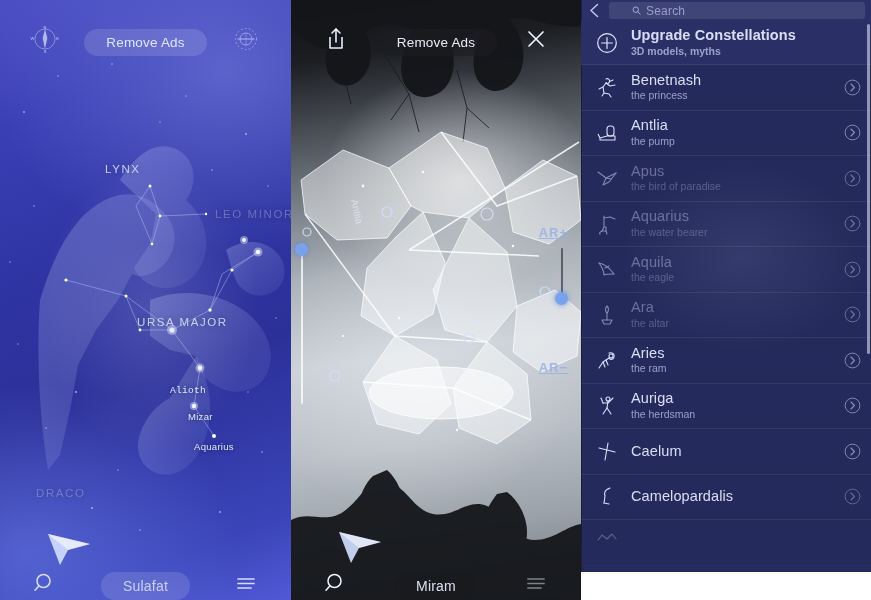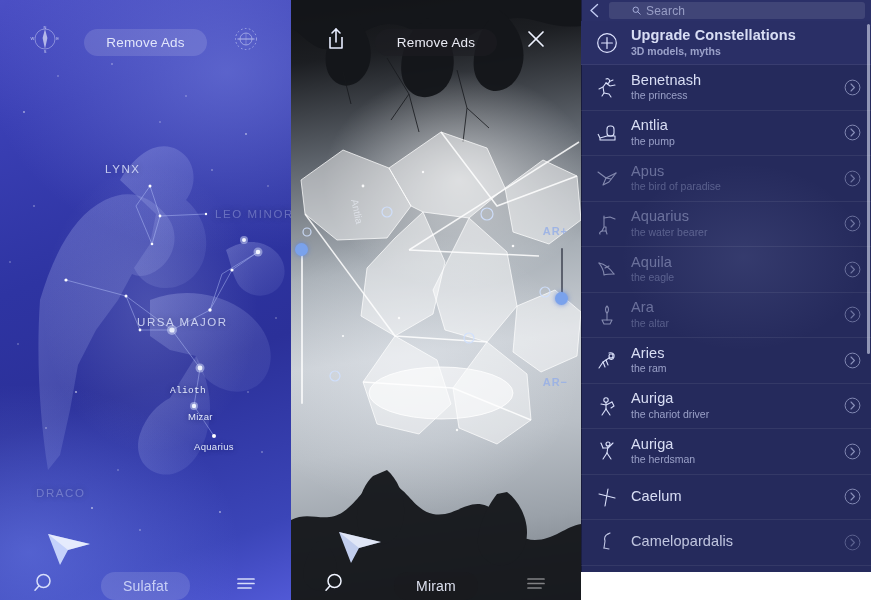--- a/index.html
+++ b/index.html
@@ -65,22 +65,22 @@
     position:relative; width:290px; height:600px; overflow:hidden;
     background:linear-gradient(172deg,#101114 0%,#1c1e22 10%,#5e646c 26%,#a9b0b7 44%,#c9ced4 58%,#b9bfc6 72%,#9aa1a9 86%,#6d747c 100%);
   }
   .ar-sky {
     position:absolute; left:0; right:0; top:0; height:600px;
     background:
       radial-gradient(ellipse 200px 160px at 58% 30%, rgba(255,255,255,.55), rgba(255,255,255,0) 68%),
       radial-gradient(ellipse 240px 200px at 42% 62%, rgba(240,244,250,.40), rgba(240,244,250,0) 70%);
   }
   .ar-label {
-    position:absolute; color:rgba(150,175,230,.85); font-size:11px;
-    letter-spacing:1px; font-weight:600;
+    position:absolute; color:rgba(150,175,230,.85); font-size:13px;
+    letter-spacing:1px; font-weight:600;text-decoration:underline;
   }
   .ar-slider-track { position:absolute; width:2px; background:rgba(20,24,40,.55); border-radius:2px; }
   .ar-slider-track.light { background:rgba(255,255,255,.75); }
   .ar-slider-knob {
     position:absolute; width:13px; height:13px; border-radius:50%;
     background:#7aa2ec; box-shadow:0 0 5px rgba(90,130,220,.8);
   }
 
   
   .panel-list {
@@ -345,21 +345,21 @@
 
       <text x="60" y="200" fill="#f2f6ff" fill-opacity=".55" font-size="10" transform="rotate(78 60 200)" font-family="'Liberation Sans',sans-serif">Antlia</text>
     </svg>
 
     <div class="ar-slider-track light" style="left:10px;top:248px;height:156px;"></div>
     <div class="ar-slider-knob" style="left:4px;top:243px;"></div>
 
     <div class="ar-label" style="right:13px;top:225px;">AR+</div>
     <div class="ar-slider-track" style="right:18px;top:248px;height:56px;"></div>
     <div class="ar-slider-knob" style="right:13px;top:292px;"></div>
-    <div class="ar-label" style="right:13px;top:376px;">AR−</div>
+    <div class="ar-label" style="right:13px;top:360px;">AR−</div>
 
     <svg class="pointer-arrow" style="left:340px;top:530px;" width="0" height="0"></svg>
     <svg class="pointer-arrow" style="left:46px;top:530px;" width="46" height="34" viewBox="0 0 46 34">
       <path d="M2 2 L44 12 L22 18 L14 33 Z" fill="#cfdcff" opacity=".92"></path>
       <path d="M2 2 L44 12 L22 18 Z" fill="#ffffff" opacity=".5"></path>
     </svg>
 
     <div class="topbar">
       <div class="icon-btn">
         <svg width="26" height="26" viewBox="0 0 26 26">
@@ -569,42 +569,20 @@
         <div class="row-sub">the ram</div>
       </div>
       <div class="row-chev">
         <svg width="17" height="17" viewBox="0 0 17 17">
           <circle cx="8.5" cy="8.5" r="7.4" fill="none" stroke="#c8d0f4" stroke-width=".9"></circle>
           <path d="M7 5 L10.4 8.5 L7 12" fill="none" stroke="#c8d0f4" stroke-width="1.1" stroke-linecap="round" stroke-linejoin="round"></path>
         </svg>
       </div>
     </div>
 
-    <div class="row">
-      <div class="row-icon">
-        <svg width="24" height="24" viewBox="0 0 24 24" fill="none" stroke="#dbe1fb" stroke-width="1.1" stroke-linecap="round" stroke-linejoin="round">
-          <circle cx="11" cy="6" r="2.2"></circle>
-          <path d="M11 8.2 L11 15"></path>
-          <path d="M6 10 L11 11 L17 8"></path>
-          <path d="M11 15 L7 21"></path>
-            <path d="M11 15 L15 21"></path>
-          <path d="M17 8 L19 12 L16 14"></path>
-        </svg>
-      </div>
-      <div class="row-text">
-        <div class="row-title">Auriga</div>
-        <div class="row-sub">the chariot driver</div>
-      </div>
-      <div class="row-chev">
-        <svg width="17" height="17" viewBox="0 0 17 17">
-          <circle cx="8.5" cy="8.5" r="7.4" fill="none" stroke="#c8d0f4" stroke-width=".9"></circle>
-          <path d="M7 5 L10.4 8.5 L7 12" fill="none" stroke="#c8d0f4" stroke-width="1.1" stroke-linecap="round" stroke-linejoin="round"></path>
-        </svg>
-      </div>
-    </div>
 
     <div class="row">
       <div class="row-icon">
         <svg width="24" height="24" viewBox="0 0 24 24" fill="none" stroke="#dbe1fb" stroke-width="1.1" stroke-linecap="round" stroke-linejoin="round">
           <circle cx="13" cy="5" r="2"></circle>
           <path d="M13 7 L12 14"></path>
           <path d="M8 9 L13 9 L18 4"></path>
           <path d="M12 14 L8 20"></path>
             <path d="M12 14 L16 20"></path>
           <path d="M6 4 L8 9"></path>

